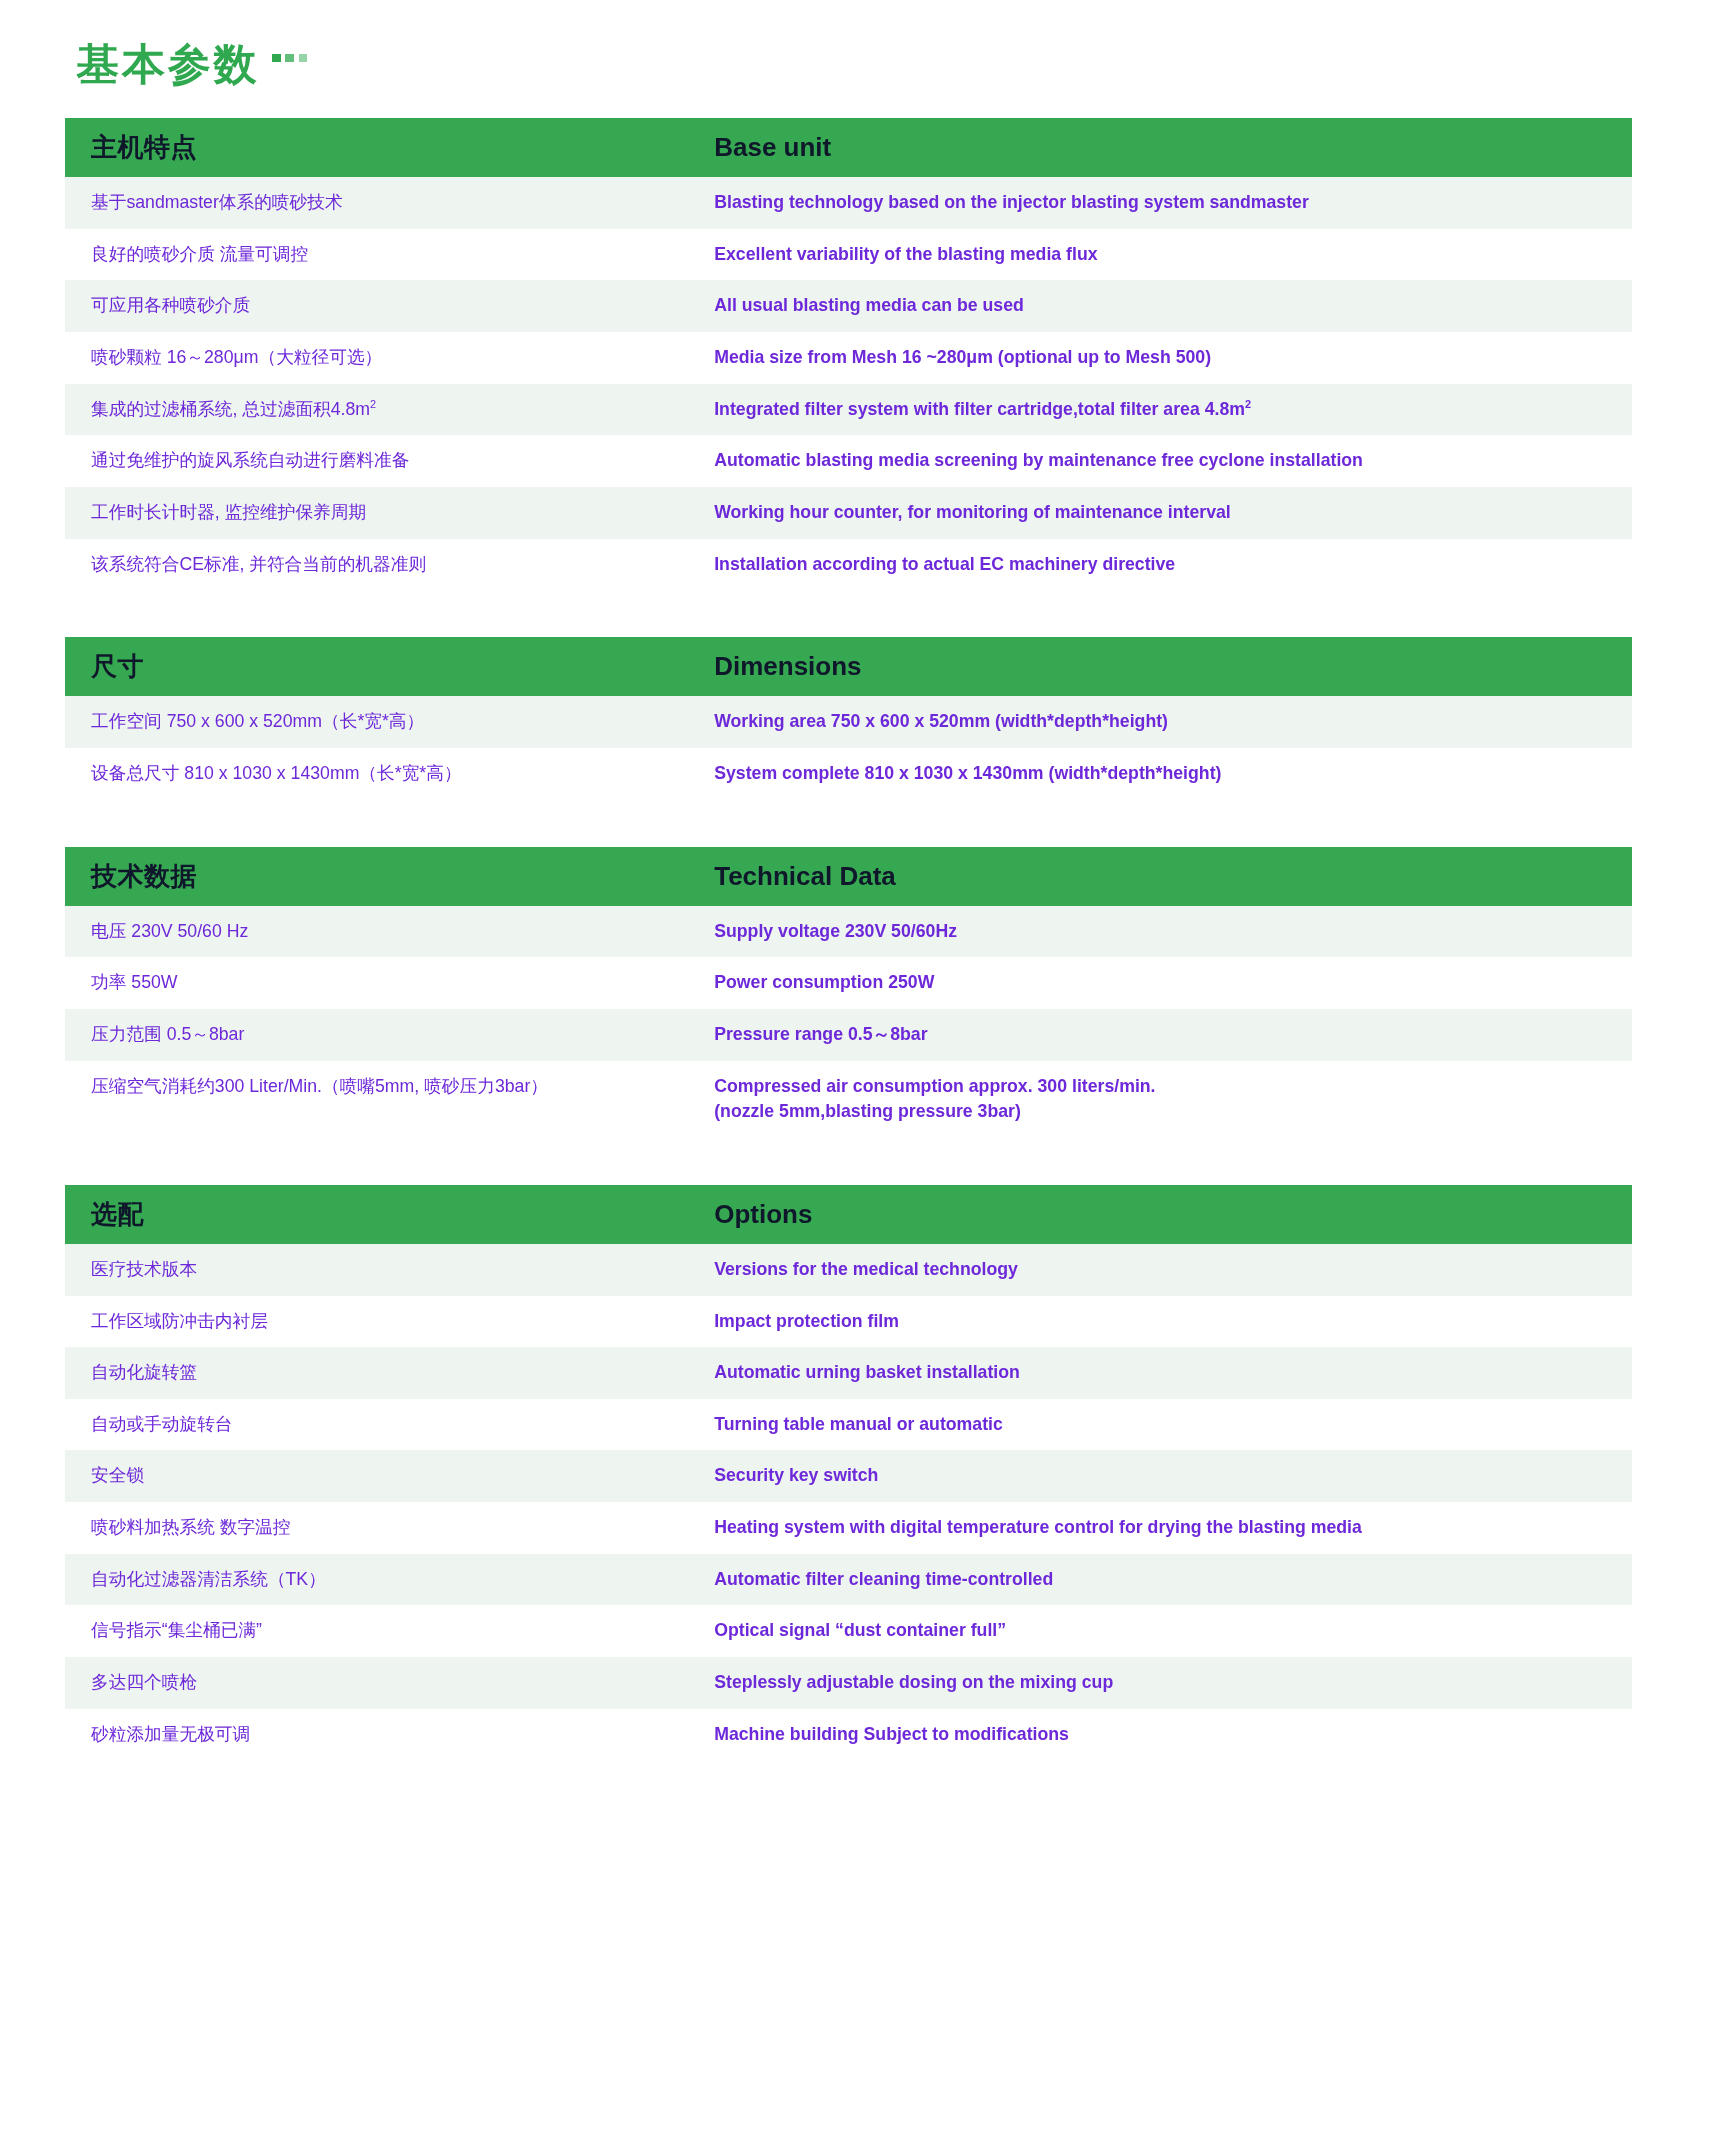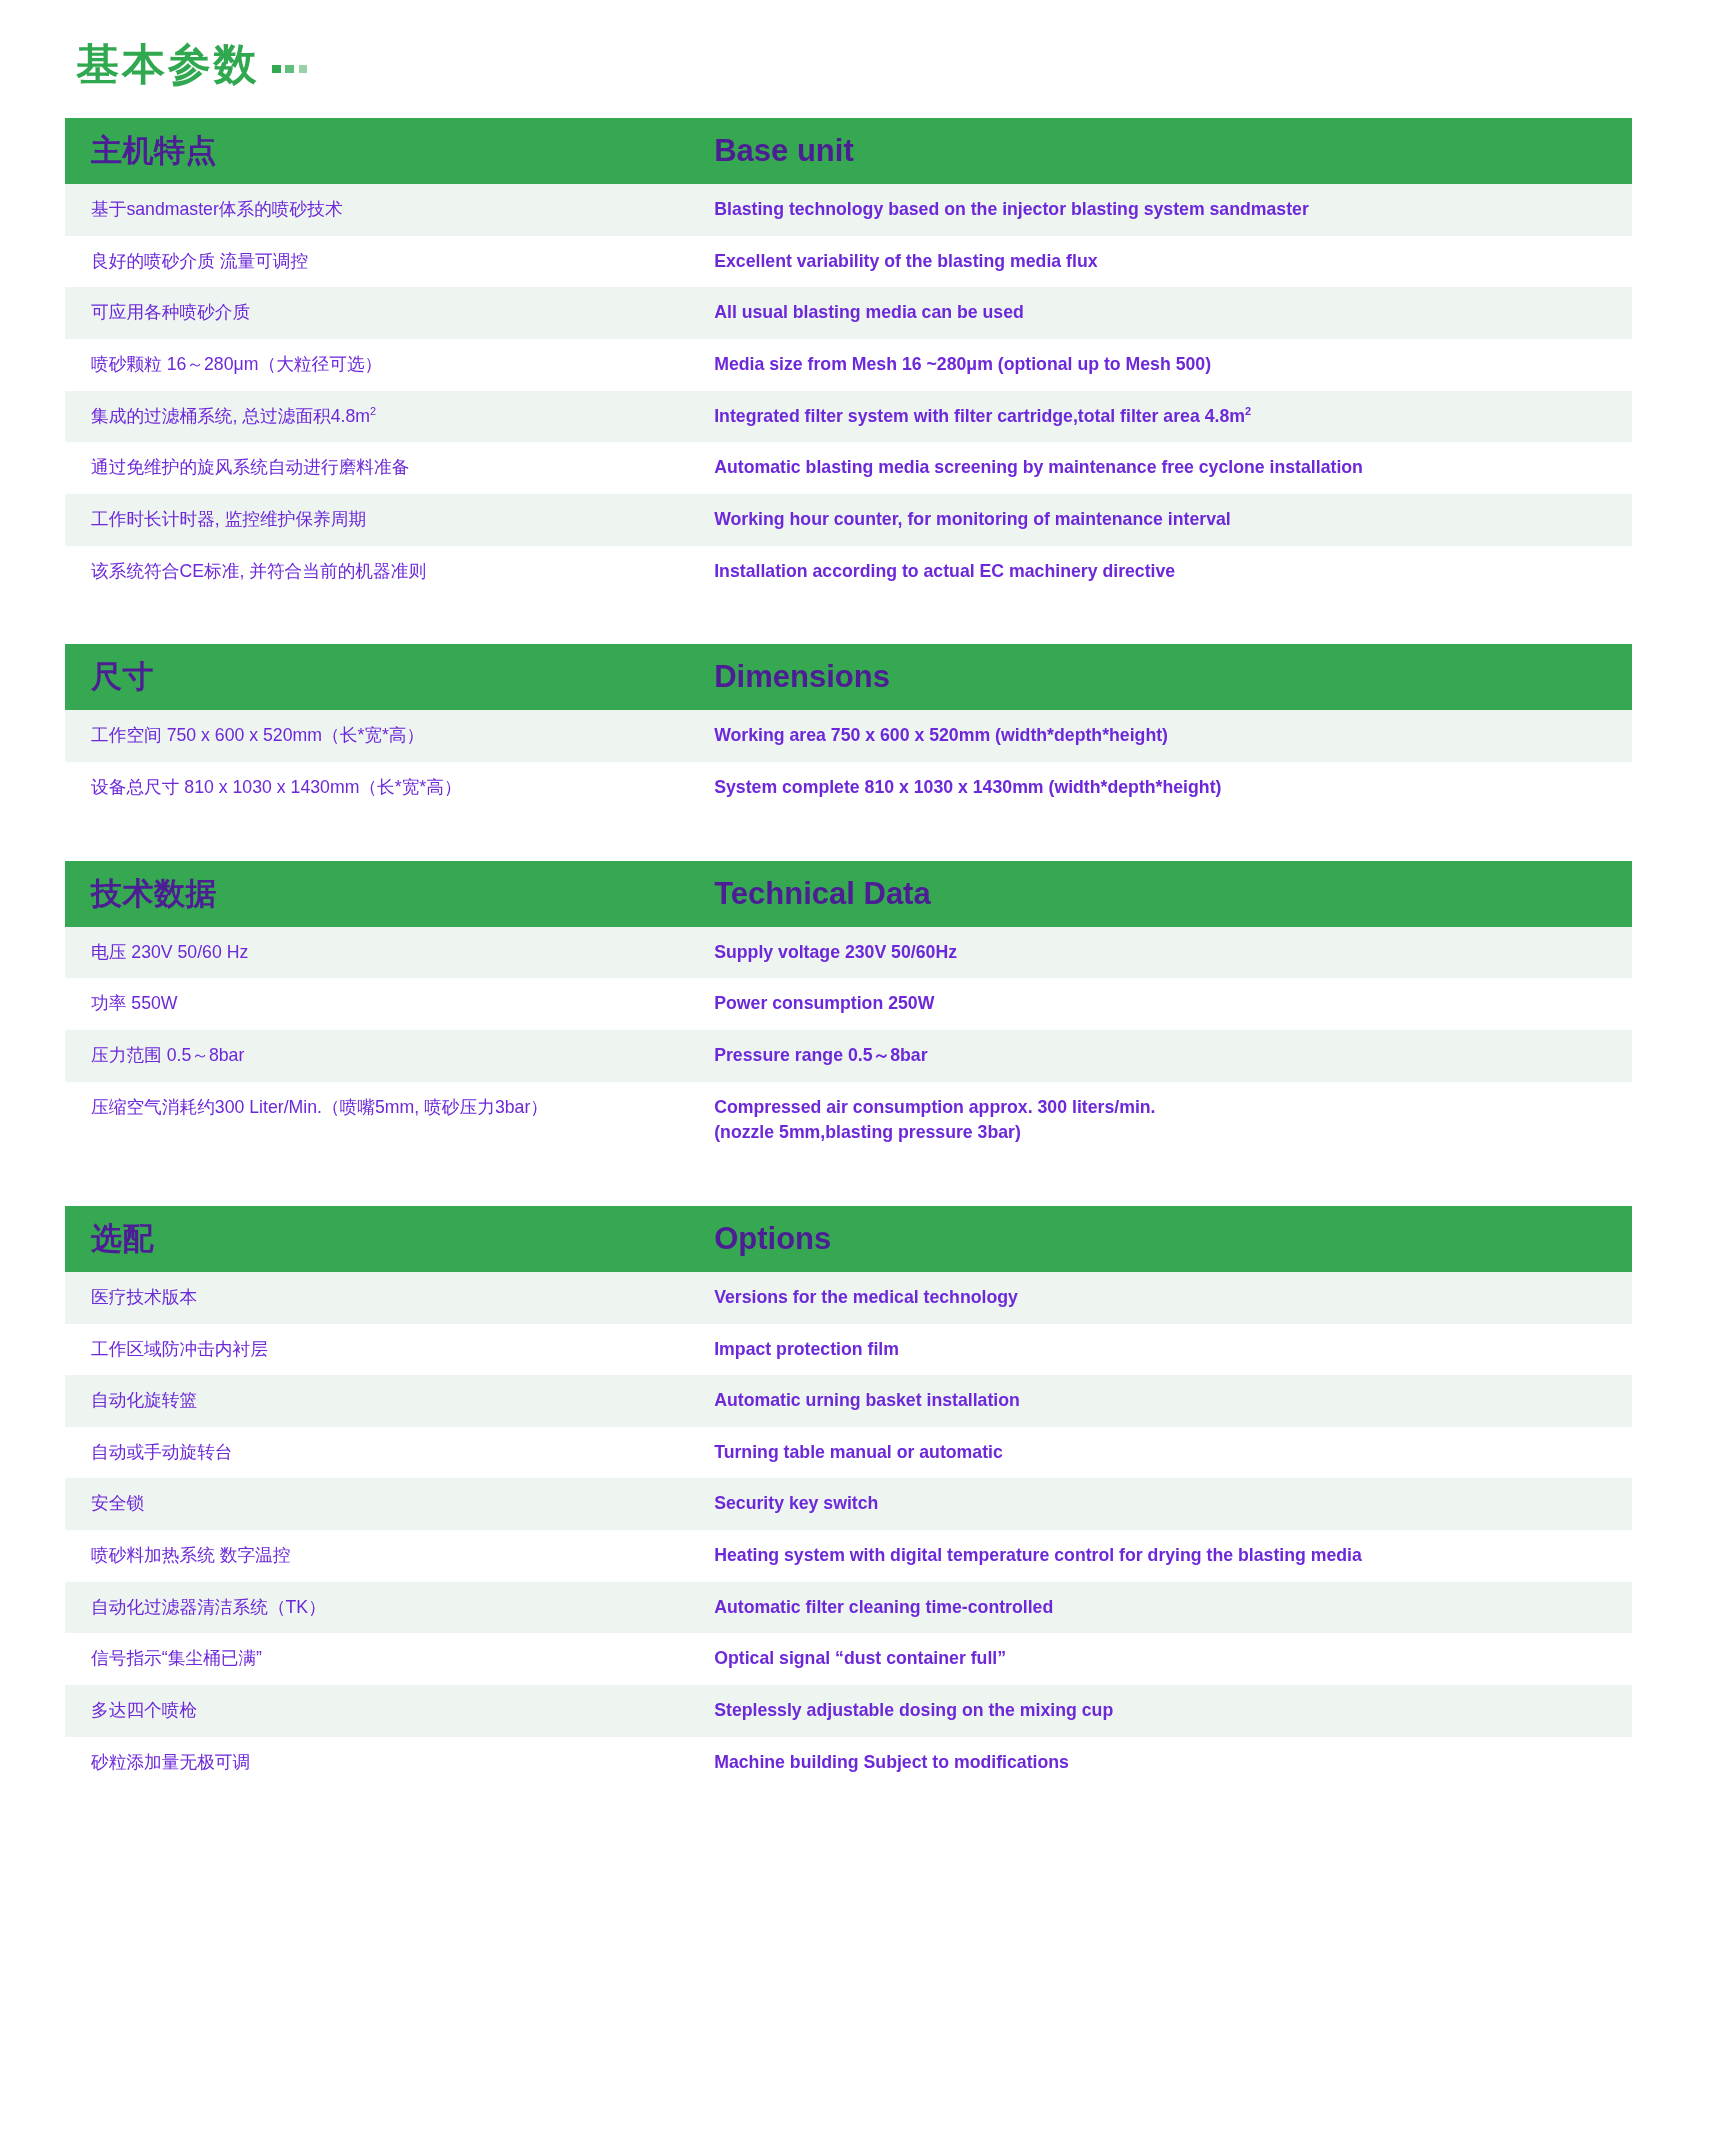--- a/index.html
+++ b/index.html
@@ -15,21 +15,21 @@
   }
   .page {
     width: 1725px;
     box-sizing: border-box;
     padding: 26px 93px 56px 65px;
   }
 
   
   .page-heading {
     display: flex;
-    align-items: flex-end;
+    align-items: center;
     gap: 13px;
     margin: 17px 0 32px 11.2px;
   }
   .page-heading .title {
     font-size: 43px;
     font-weight: bold;
     color: #2fa84f;
     letter-spacing: 2.8px;
     line-height: 1;
   }
@@ -53,22 +53,22 @@
     width: 100%;
     border-collapse: collapse;
     table-layout: fixed;
     margin-bottom: 47px;
   }
   .spec-table col.c1 { width: 40%; }
   .spec-table col.c2 { width: 60%; }
 
   .spec-table thead th {
     background: #36a852;
-    color: #4c1d95;
-    font-size: 31px;
+    color: #0f172a;
+    font-size: 26px;
     font-weight: bold;
     text-align: left;
     padding: 12px 0 12px 26px;
     letter-spacing: 0.5px;
   }
   .spec-table thead th.en {
     padding-left: 22.4px;
     letter-spacing: 0;
   }
 

